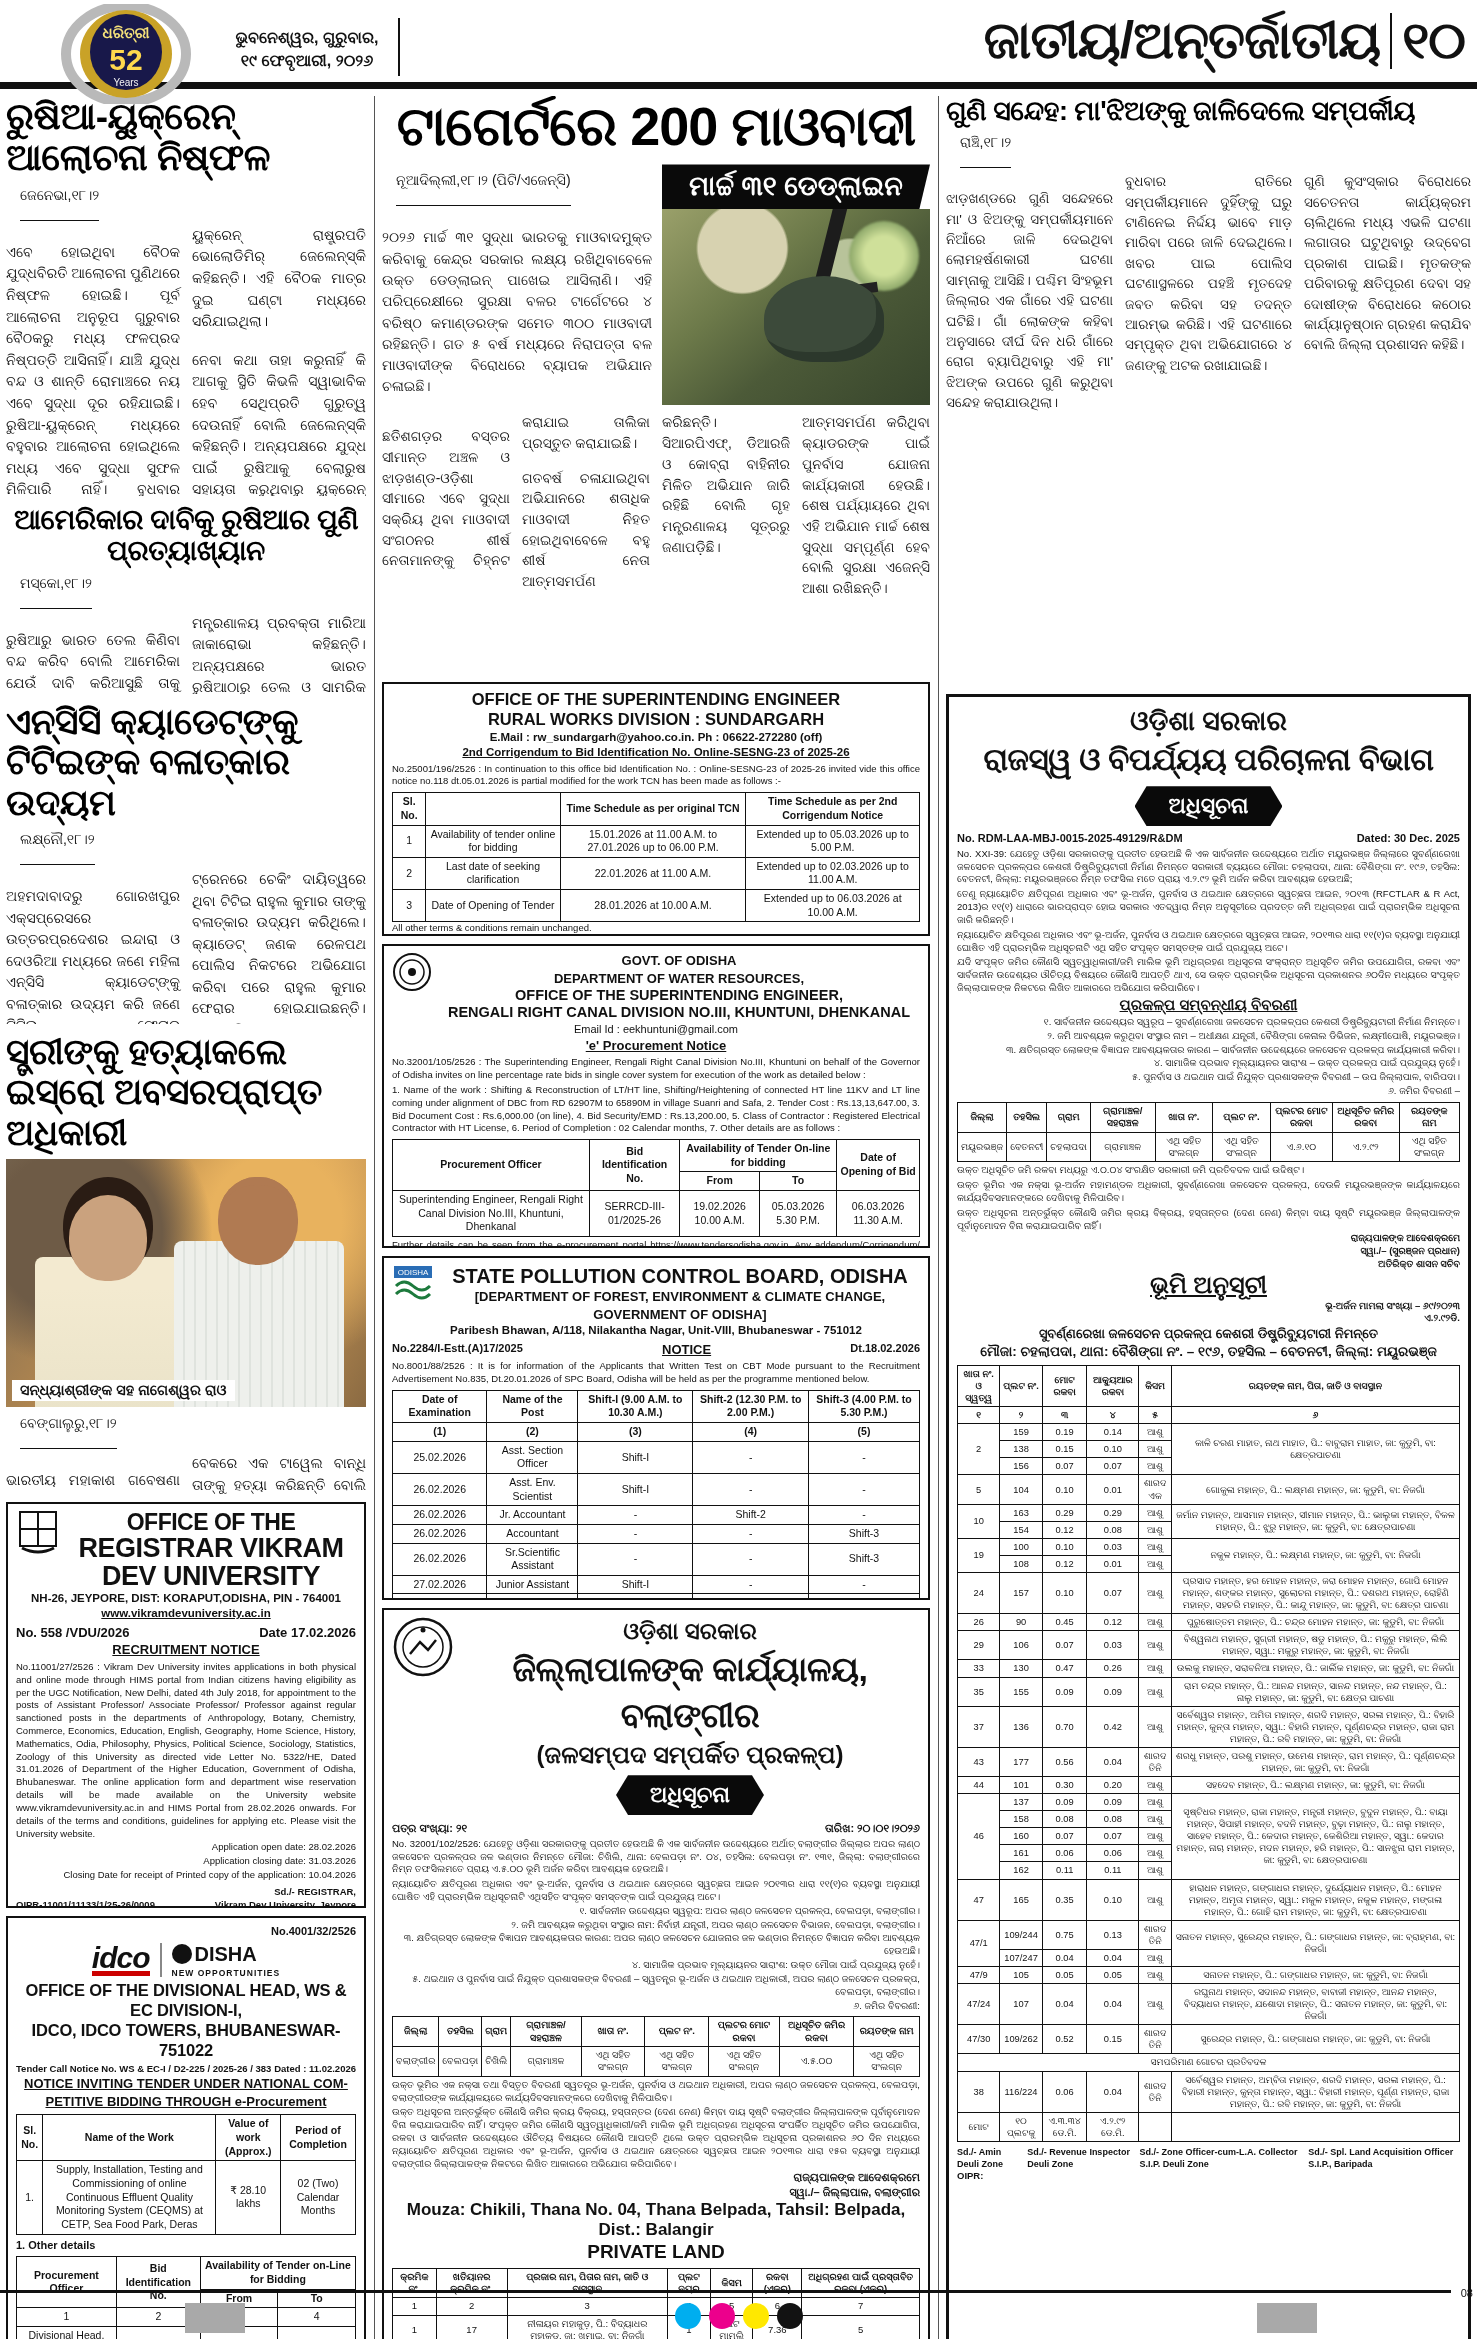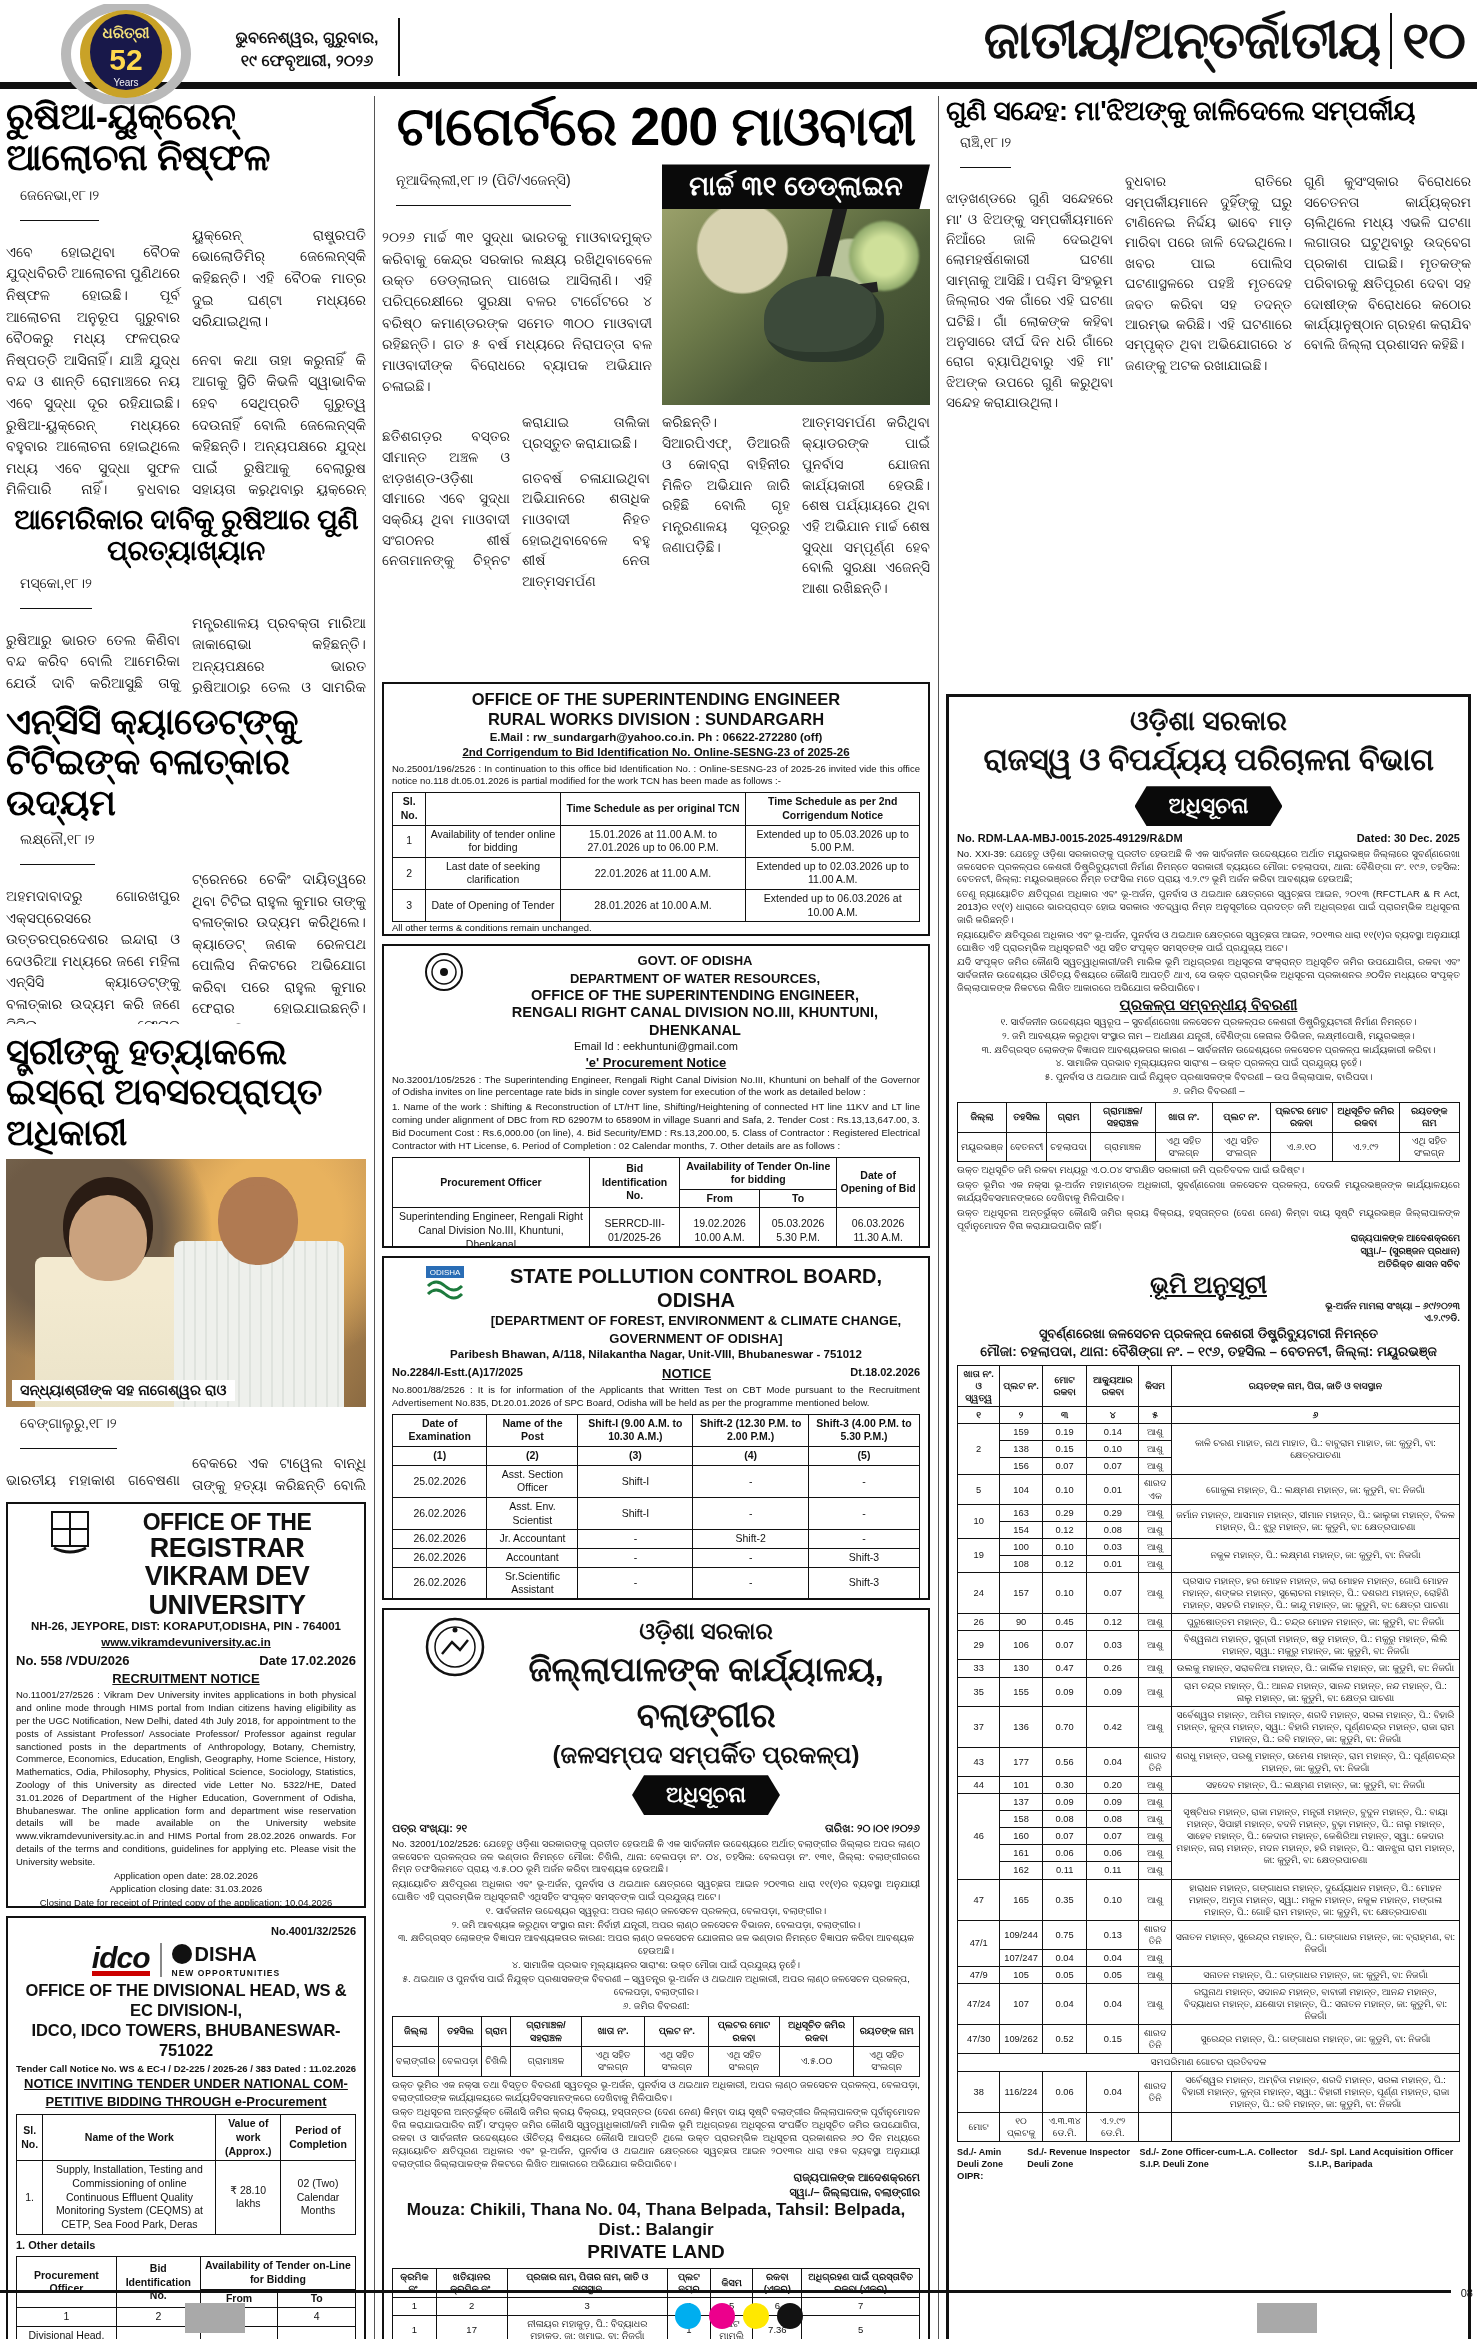--- a/index.html
+++ b/index.html
@@ -64,28 +64,28 @@
   .nt-h1{font-weight:bold;font-size:16.5px;line-height:1.2;}
   .nt-h2{font-weight:bold;font-size:13px;}
   .nt-h3{font-weight:bold;font-size:11.5px;}
   .nt-underline{text-decoration:underline;}
   .nt-refrow{display:flex;justify-content:space-between;font-weight:bold;margin-top:2px;}
   .nt-body{text-align:justify;margin-top:2px;}
   .nt-table{width:100%;border-collapse:collapse;margin-top:4px;font-size:10.5px;}
   .nt-table th,.nt-table td{border:1px solid #111;padding:2px 3px;text-align:center;vertical-align:middle;line-height:1.3;}
   .nt-table th{font-weight:bold;}
   .nt-sigrow{display:flex;justify-content:space-between;align-items:flex-end;font-weight:bold;margin-top:4px;gap:6px;}
-  .odisha-seal{flex:0 0 auto;margin-left:32px;}
+  .odisha-seal{flex:0 0 auto;}
   .nt-headflex{display:flex;gap:6px;align-items:flex-start;}
   .ribbon{background:#0a0a0a;color:#fff;display:inline-block;font-weight:bold;font-size:22px;padding:5px 34px;
           clip-path:polygon(12px 0,calc(100% - 12px) 0,100% 50%,calc(100% - 12px) 100%,12px 100%,0 50%);}
   .big-odia-h1{font-weight:bold;font-size:27px;}
   .big-odia-h2{font-weight:bold;font-size:34px;letter-spacing:-.5px;}
   .big-odia-h3{font-weight:bold;font-size:24px;}
-  .list-items p{margin:1px 0;text-align:center;}
+  .list-items p{margin:1px 0;text-align:right;}
   
   .vd-title{font-weight:bold;font-size:23px;line-height:1.05;text-align:center;font-family:"Liberation Sans",sans-serif;letter-spacing:-.5px;}
   .idco-logos{display:flex;justify-content:center;align-items:center;gap:10px;margin:2px 0;}
   .idco-word{font-size:30px;font-weight:bold;font-style:italic;letter-spacing:-1px;border-bottom:5px solid #c00;line-height:.9;}
   .od-new{font-weight:bold;font-size:20px;display:flex;align-items:center;gap:3px;}
   .od-new .dot{width:20px;height:20px;border-radius:50%;background:#111;display:inline-block;}
   .od-sub{font-size:8.5px;font-weight:bold;letter-spacing:1px;}
   
   .footer-rule{position:absolute;left:0;right:26px;bottom:46px;height:3px;background:#111;}
   .footer-pageno{position:absolute;right:4px;bottom:40px;font-size:11px;}

